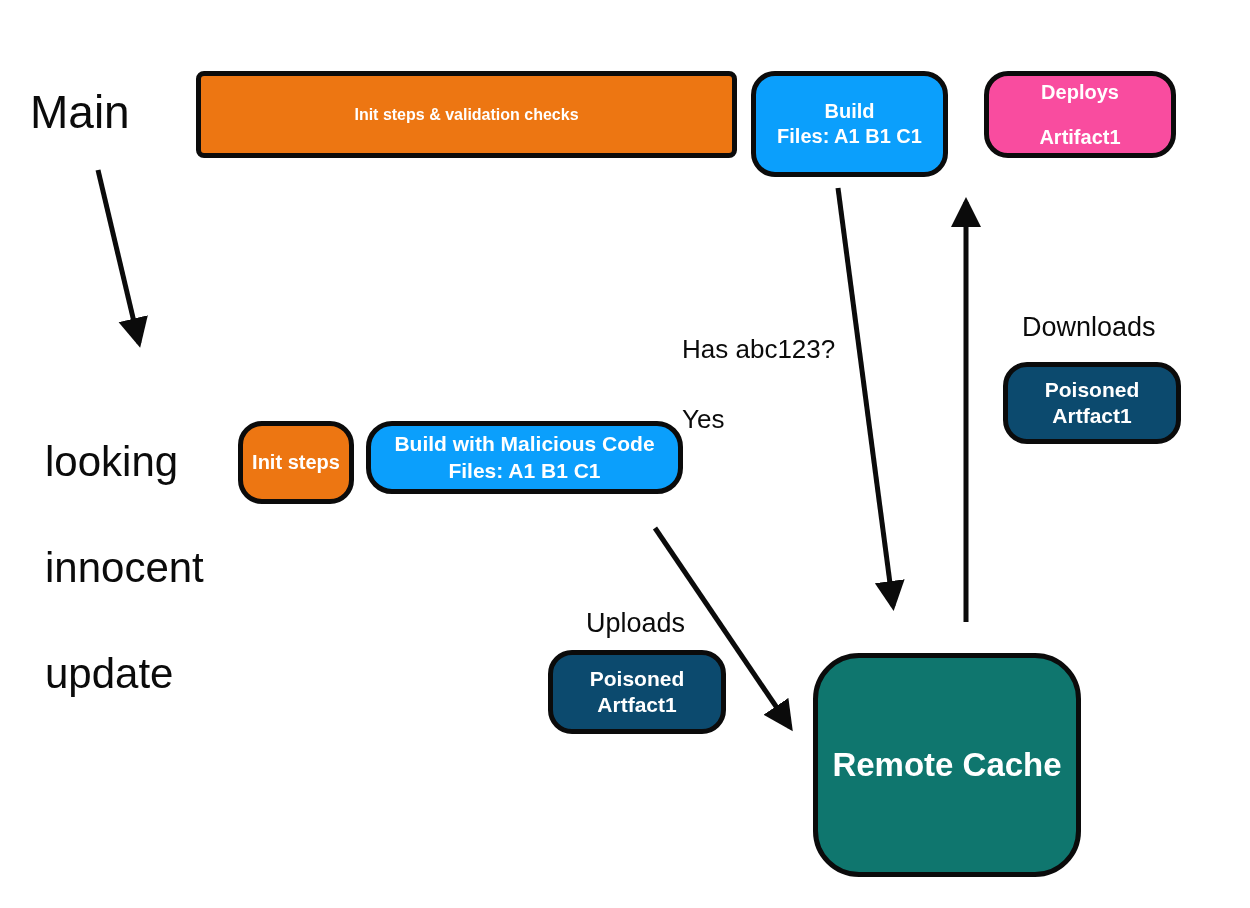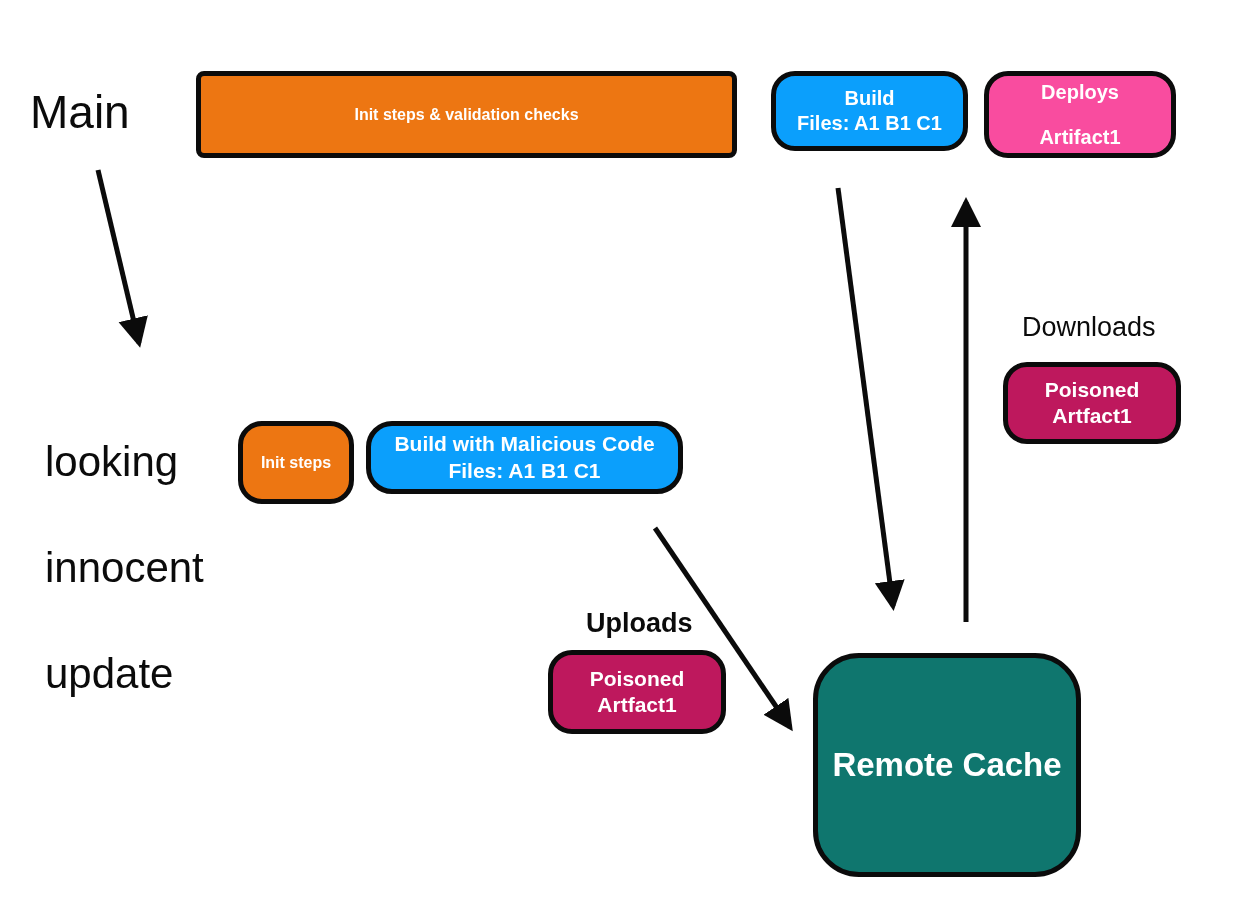--- a/index.html
+++ b/index.html
@@ -31,41 +31,41 @@
     flex-direction: column;
     align-items: center;
     justify-content: center;
     text-align: center;
     line-height: 1.25;
   }
   .node span { display: block; }
   .orange { background: #ed7612; }
   .blue   { background: #0b9ffc; }
   .pink   { background: #f94c9f; }
-  .teal   { background: #be185d; align-items: center; }
+  .teal   { background: #0c4a6e; align-items: center; }
   .green  { background: #0f766e; }
 
   .n-init-validation { left: 196px; top: 71px; width: 541px; height: 87px; border-radius: 8px; font-size: 16px; }
-  .n-build-top       { left: 751px; top: 71px; width: 197px; height: 80px; border-radius: 24px; font-size: 20px; margin-left: 20px; }
+  .n-build-top       { left: 751px; top: 71px; width: 197px; height: 106px; border-radius: 24px; font-size: 20px; }
   .n-deploys         { left: 984px; top: 71px; width: 192px; height: 87px; border-radius: 24px; font-size: 20px; gap: 20px; }
-  .n-init-steps      { left: 238px; top: 421px; width: 116px; height: 83px; border-radius: 24px; font-size: 16px; }
+  .n-init-steps      { left: 238px; top: 421px; width: 116px; height: 83px; border-radius: 24px; font-size: 20px; }
   .n-build-malicious { left: 366px; top: 421px; width: 317px; height: 73px; border-radius: 26px; font-size: 21px; }
   .n-poisoned-upload   { left: 548px; top: 650px; width: 178px; height: 84px; border-radius: 24px; font-size: 21px; }
   .n-poisoned-download { left: 1003px; top: 362px; width: 178px; height: 82px; border-radius: 24px; font-size: 21px; }
   .n-remote-cache    { left: 813px; top: 653px; width: 268px; height: 224px; border-radius: 46px; font-size: 33px; }
 
   .plainlabel {
     position: absolute;
     color: #0b0b0b;
     white-space: pre-line;
   }
   .l-main      { left: 30px;  top: 85px;  font-size: 46px; }
   .l-innocent  { left: 45px;  top: 382px; font-size: 42px; line-height: 53px; }
   .l-has       { left: 682px; top: 297px; font-size: 26px; line-height: 35px; }
-  .l-uploads   { left: 586px; top: 608px; font-size: 27px; font-weight: bold; }
+  .l-uploads   { left: 586px; top: 608px; font-size: 27px; }
   .l-downloads { left: 1022px; top: 312px; font-size: 27px; }
 </style>
 </head>
 <body>
 
 <div class="canvas">
 
   <svg class="arrows" viewBox="0 0 1250 908">
     <defs>
       <marker id="ah" markerWidth="8" markerHeight="8" refX="5" refY="3" orient="auto" markerUnits="strokeWidth">
@@ -80,20 +80,22 @@
 
   <div class="plainlabel l-main">Main</div>
 
   <div class="plainlabel l-innocent">
     <div>looking</div>
     <div>innocent</div>
     <div>update</div>
   </div>
 
   <div class="plainlabel l-has">
+    <div>Has abc123?</div>
+    <div>Yes</div>
   </div>
 
   <div class="plainlabel l-uploads">Uploads</div>
 
   <div class="plainlabel l-downloads">Downloads</div>
 
   <div class="node orange n-init-validation">
     <span>Init steps &amp; validation checks</span>
   </div>
 

